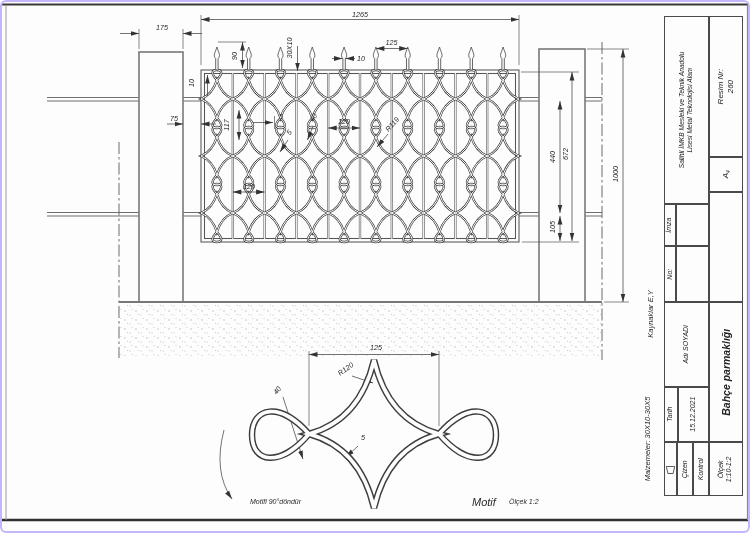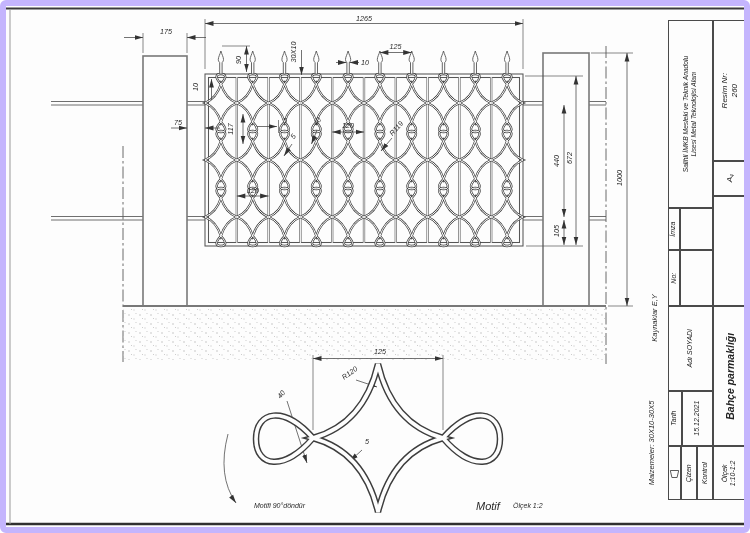--- a/index.html
+++ b/index.html
@@ -1,17 +1,17 @@
 <!DOCTYPE html>
 <html><head>
 <meta charset="utf-8">
 <style>
   html,body{margin:0;padding:0;background:#fff;}
   #sheet{position:relative;width:750px;height:533px;background:#fdfdfd;overflow:hidden;
-         border:6px solid #c4b5fd;border-radius:6px;box-sizing:border-box;
+         border:2px solid #c4b5fd;border-radius:6px;box-sizing:border-box;
          font-family:"Liberation Sans",sans-serif;}
   #draw{position:absolute;left:0;top:0;}
   svg text{font-family:"Liberation Sans",sans-serif;font-style:italic;fill:#2b2b2b;}
   .t{font-size:7.2px;}
   .t2{font-size:7.5px;}
   .cap{font-size:11px;}
   .sm{font-size:7px;}
   .dim{stroke:#444;stroke-width:.75;fill:none;}
   .ext{stroke:#555;stroke-width:.7;fill:none;}
   .obj{stroke:#6f6f6f;stroke-width:1;fill:none;}

